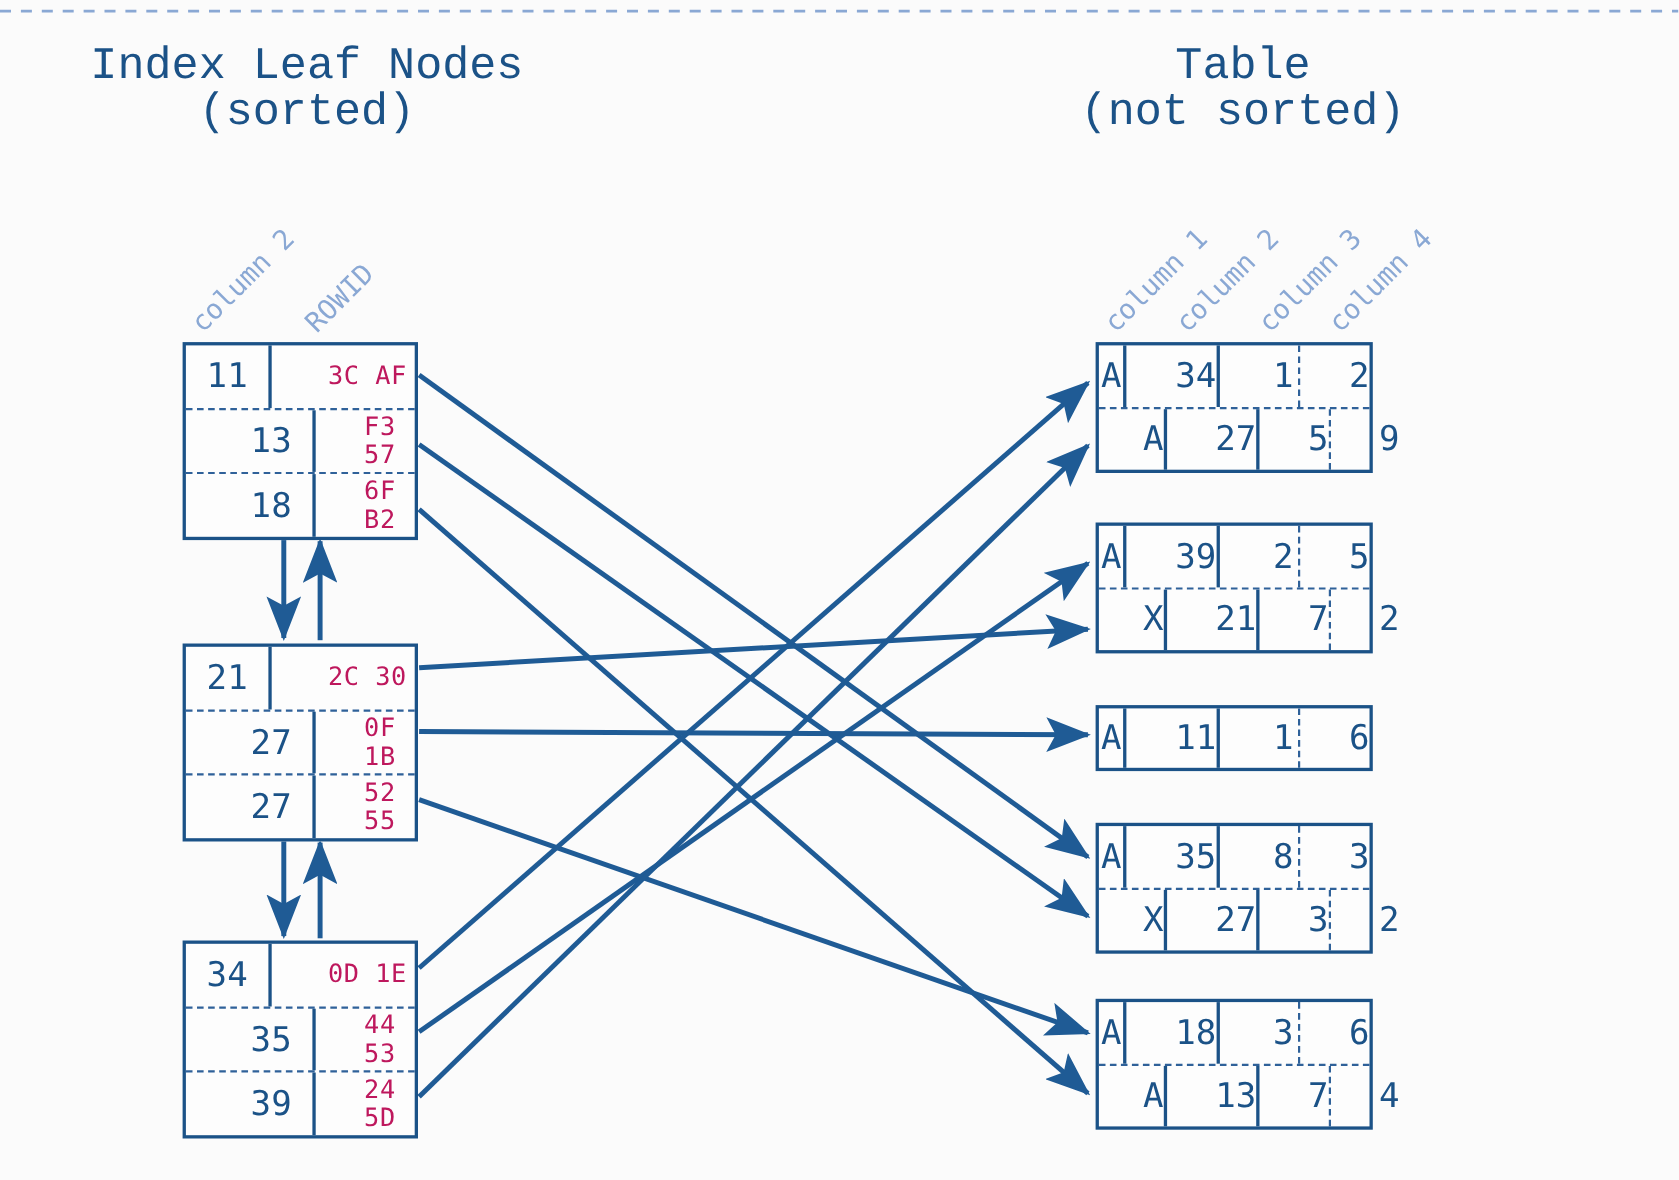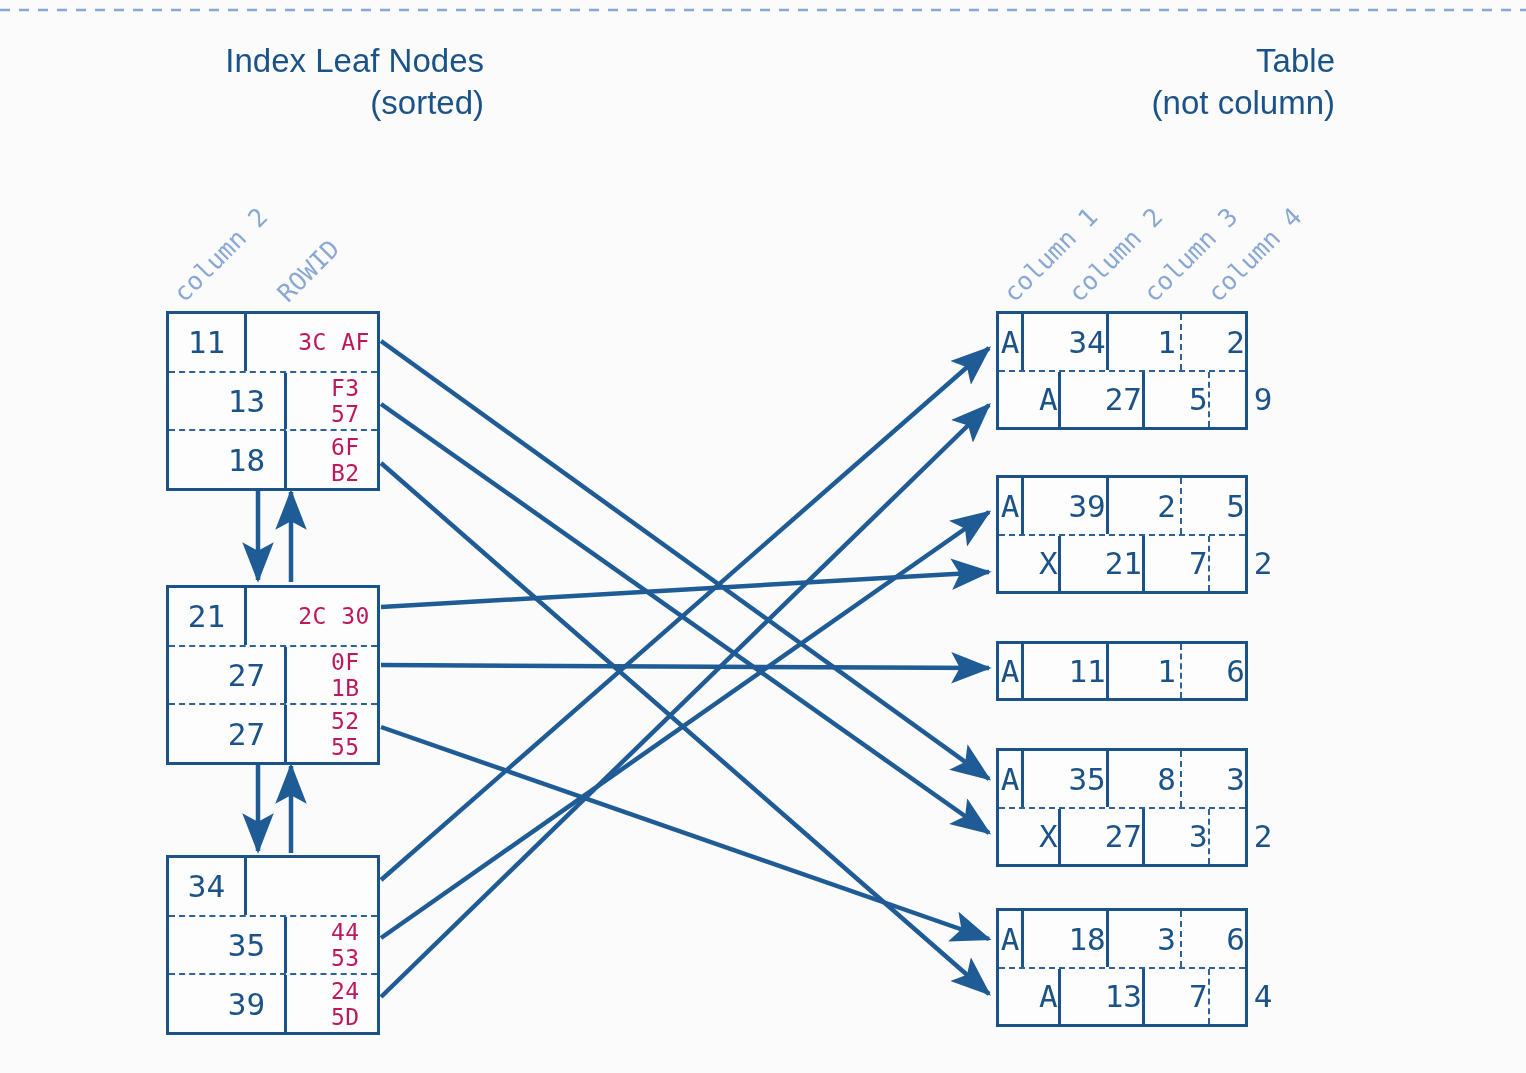--- a/index.html
+++ b/index.html
@@ -16,24 +16,24 @@
     font-family: "Liberation Sans", sans-serif;
   }
   #svg-layer {
     position: absolute;
     left: 0; top: 0;
     width: 1526px;
     height: 1073px;
   }
   .heading {
     position: absolute;
-    text-align: right;
+    text-align: center;
     color: #1b5287;
-    font-family: Liberation Sans, sans-serif;
-    font-size: 33px;
+    font-family: Liberation Mono, monospace;
+    font-size: 41px;
     line-height: 42px;
     white-space: pre-line;
   }
   #heading-index { left: 74px; top: 40px; width: 410px; }
   #heading-table { left: 925px; top: 40px; width: 410px; }
 
   .rot-label {
     position: absolute;
     color: #8aa8d4;
     font-family: "DejaVu Sans Mono", monospace;
@@ -119,21 +119,21 @@
     <line x1="381" y1="727" x2="989" y2="939" stroke="#1f5b95" stroke-width="4.5" marker-end="url(#arrowhead)"></line>
 
     <line x1="381" y1="880" x2="989" y2="348" stroke="#1f5b95" stroke-width="4.5" marker-end="url(#arrowhead)"></line>
     <line x1="381" y1="938" x2="989" y2="512" stroke="#1f5b95" stroke-width="4.5" marker-end="url(#arrowhead)"></line>
     <line x1="381" y1="997" x2="989" y2="405" stroke="#1f5b95" stroke-width="4.5" marker-end="url(#arrowhead)"></line>
   </svg>
 
   <div class="heading" id="heading-index">Index Leaf Nodes
 (sorted)</div>
   <div class="heading" id="heading-table">Table
-(not column)</div>
+(not sorted)</div>
 
   <div class="rot-label" style="left:178px; top:283px;">column 2</div>
   <div class="rot-label" style="left:282px; top:283px;">ROWID</div>
 
   <div class="rot-label" style="left:1008px; top:283px;">column 1</div>
   <div class="rot-label" style="left:1073px; top:283px;">column 2</div>
   <div class="rot-label" style="left:1148px; top:283px;">column 3</div>
   <div class="rot-label" style="left:1212px; top:283px;">column 4</div>
 
   <div class="block idx-block" style="top:311px;">
@@ -162,20 +162,21 @@
     </div>
     <div class="row">
       <div class="cell idx-key">27</div>
       <div class="cell idx-rowid">52 55</div>
     </div>
   </div>
 
   <div class="block idx-block" style="top:855px;">
     <div class="row">
       <div class="cell idx-key">34</div>
+      <div class="cell idx-rowid">0D 1E</div>
     </div>
     <div class="row">
       <div class="cell idx-key">35</div>
       <div class="cell idx-rowid">44 53</div>
     </div>
     <div class="row">
       <div class="cell idx-key">39</div>
       <div class="cell idx-rowid">24 5D</div>
     </div>
   </div>

